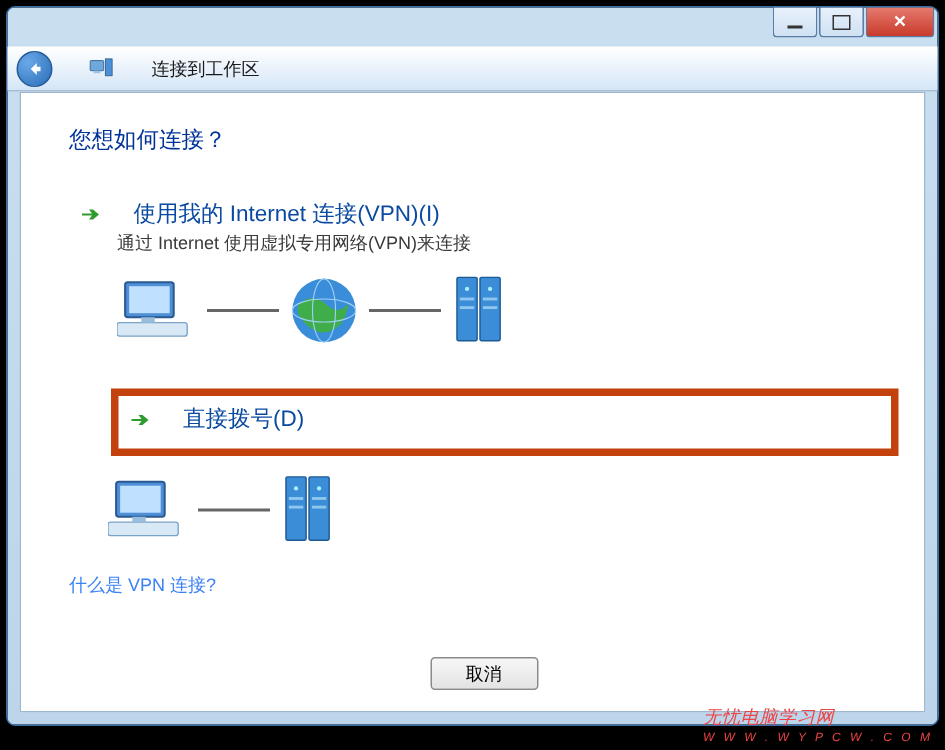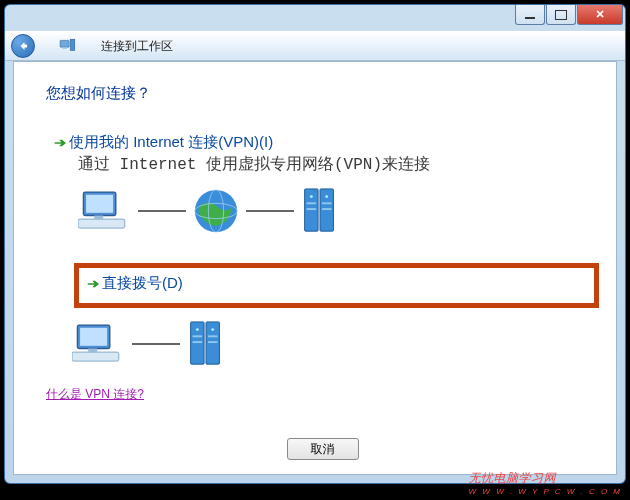--- a/index.html
+++ b/index.html
@@ -95,55 +95,53 @@
     padding: 6px 6px 10px 6px;
     margin-bottom: 8px;
     cursor: pointer;
     position: relative;
   }
   .option.highlighted {
     border: 5px solid #c2410c;
     margin-left: 28px;
   }
   .opt-head {
-    display:flex; align-items:flex-start; gap:1px;
+    display:flex; align-items:flex-start; gap:21px;
   }
   .arrow-icon {
     width:16px; height:16px; margin-top:2px;
     flex-shrink:0;
   }
   .arrow-icon svg { width:16px; height:16px; }
   .opt-title {
     font-size: 15px;
     color: #0a4aa0;
   }
   .opt-desc {
-    font-size: 16px;
+    font-size: 12px;
     color: #3a3a3a;
     margin-left: 26px;
     margin-top: 2px;
-    font-family: Liberation Mono, monospace;
   }
   .illustration {
     margin: 12px 0 10px 26px;
     display:flex; align-items:center; gap:6px;
   }
   .computer-icon, .globe-icon, .server-icon {
     display:flex; align-items:center; justify-content:center;
   }
   .computer-icon svg { width:54px; height:46px; }
   .globe-icon svg { width:48px; height:48px; }
   .server-icon svg { width:40px; height:48px; }
   .conn-line {
     width:48px; height:2px; background:#666;
   }
   .help-link {
     font-size: 12px;
-    color: #a21caf;
-    text-decoration: underline;
+    color: #3b82f6;
     cursor: pointer;
     margin-top: 8px;
   }
   .footer {
     margin-top:auto;
     display:flex; justify-content:center;
     padding-top:10px;
   }
   .cancel-btn {
     min-width:72px; height:22px;

